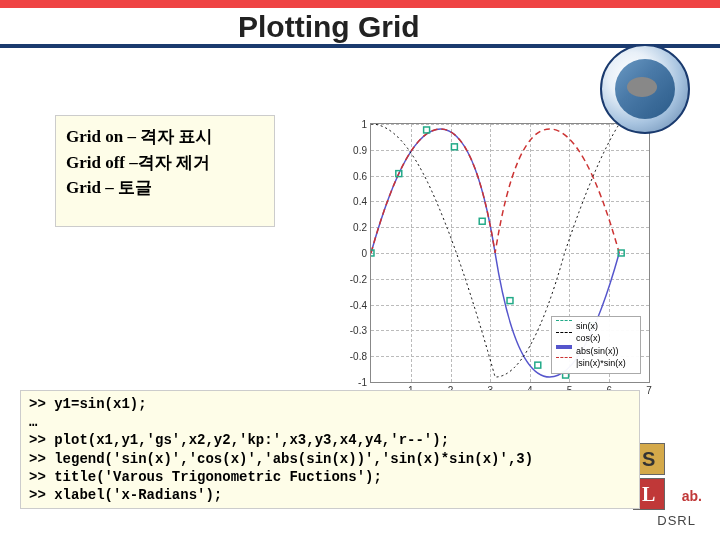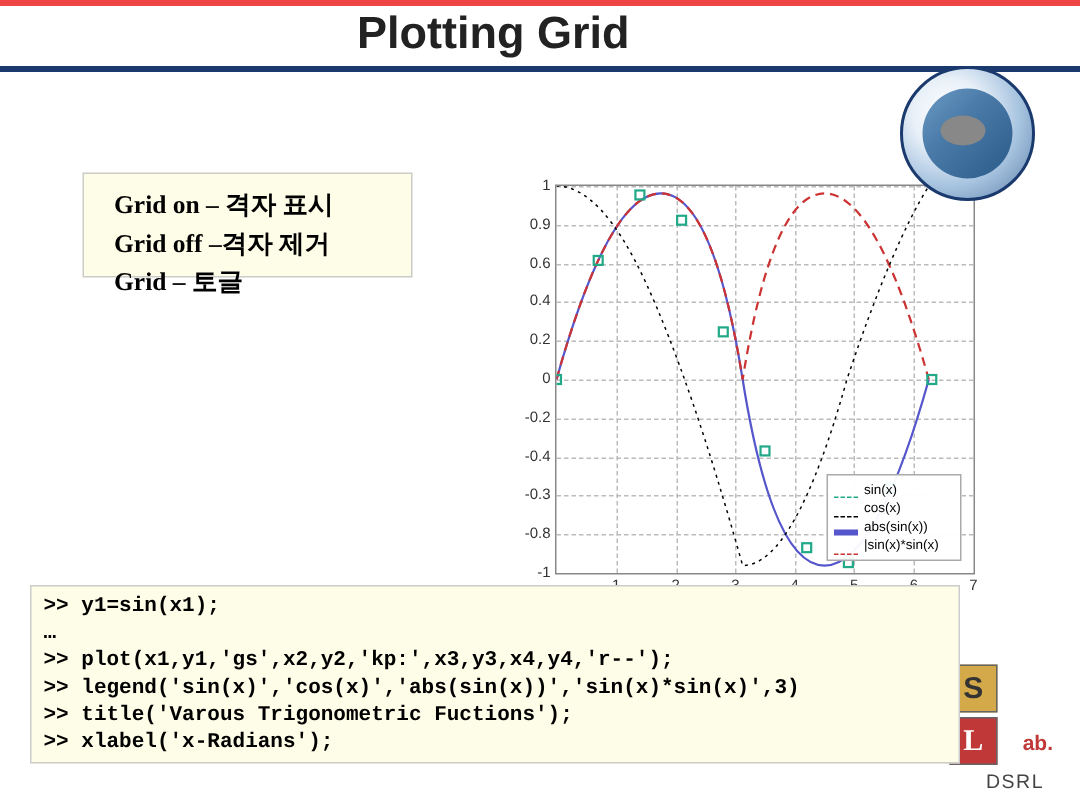--- a/index.html
+++ b/index.html
@@ -1,30 +1,30 @@
 <!DOCTYPE html>
 <html><head>
 <meta charset="utf-8">
 <style>
   * { margin: 0; padding: 0; box-sizing: border-box; }
   body { width: 720px; height: 540px; background: #fff; font-family: Arial, sans-serif; position: relative; overflow: hidden; }
-  .header { width: 100%; height: 48px; border-top: 4px solid #ef4444; border-bottom: 4px solid #1a3a6e; position: relative; }
+  .header { width: 100%; height: 48px; border-top: 8px solid #ef4444; border-bottom: 4px solid #1a3a6e; position: relative; }
   .title { position: absolute; left: 238px; top: 2px; font-size: 30px; font-weight: bold; color: #222; font-family: Verdana, sans-serif; }
   .globe { position: absolute; right: 30px; top: 44px; width: 90px; height: 90px; border: 2px solid #1a3a6e; border-radius: 50%; background: radial-gradient(circle at 35% 35%, #fff 0%, #e8f0f8 30%, #a8c4e0 60%, #5a7fa8 100%); display: flex; align-items: center; justify-content: center; z-index: 3; }
   .globe-inner { width: 60px; height: 60px; border-radius: 50%; background: linear-gradient(135deg, #6b9ac4 0%, #4a7aa8 40%, #2a5a88 100%); position: relative; overflow: hidden; }
   .globe-land { position: absolute; width: 30px; height: 20px; background: #888; border-radius: 50%; top: 18px; left: 12px; }
-  .info-box { position: absolute; left: 55px; top: 115px; width: 220px; height: 70px; background: #fefde8; border: 1px solid #ccc; padding: 8px 20px; font-size: 17px; line-height: 1.5; font-weight: bold; font-family: "Times New Roman", serif; }
+  .info-box { position: absolute; left: 55px; top: 115px; width: 220px; height: 112px; background: #fefde8; border: 1px solid #ccc; padding: 8px 10px; font-size: 17px; line-height: 1.5; font-weight: bold; font-family: "Times New Roman", serif; }
   .chart-area { position: absolute; left: 340px; top: 105px; width: 340px; height: 310px; }
   .chart-title { position: absolute; top: 0; left: 0; width: 100%; text-align: center; font-size: 11px; font-family: "Times New Roman", serif; }
   .plot-box { position: absolute; left: 30px; top: 18px; width: 280px; height: 260px; border: 1px solid #888; }
   .ytick { position: absolute; left: -28px; width: 24px; text-align: right; font-size: 10px; color: #333; transform: translateY(-50%); }
   .xtick { position: absolute; bottom: -14px; font-size: 10px; color: #333; transform: translateX(-50%); }
   .xlabel { position: absolute; bottom: -30px; width: 100%; text-align: center; font-size: 10px; }
   .legend-box { position: absolute; right: 8px; bottom: 8px; width: 90px; border: 1px solid #aaa; background: rgba(255,255,255,0.95); font-size: 9px; padding: 3px 4px; line-height: 1.4; }
-  .legend-row { display: flex; align-items: flex-end; gap: 4px; }
+  .legend-row { display: flex; align-items: flex-start; gap: 4px; }
   .legend-line { width: 16px; height: 0; border-top: 1px dashed; }
   .code-box { position: absolute; left: 20px; top: 390px; width: 620px; background: #fefde8; border: 1px solid #ccc; padding: 4px 8px; font-family: "Courier New", monospace; font-size: 14px; font-weight: bold; line-height: 1.3; z-index: 2; }
   .code-line { white-space: pre; }
   .footer-logo { position: absolute; right: 18px; bottom: 30px; display: flex; gap: 3px; align-items: flex-end; z-index: 1; }
   .logo-sq { width: 32px; height: 32px; border: 1px solid #666; display: flex; align-items: center; justify-content: center; font-weight: bold; font-size: 20px; }
   .logo-s { background: #d4a94a; color: #333; }
   .logo-l { background: #c03838; color: #fff; font-family: serif; }
   .logo-ab { font-size: 14px; color: #c03838; font-weight: bold; margin-left: 17px; }
   .dsrl { position: absolute; right: 24px; bottom: 12px; font-size: 13px; color: #444; letter-spacing: 1px; margin-top: 48px; }
   .grid-line { position: absolute; background: transparent; border-top: 1px dashed #bbb; width: 100%; height: 0; }

